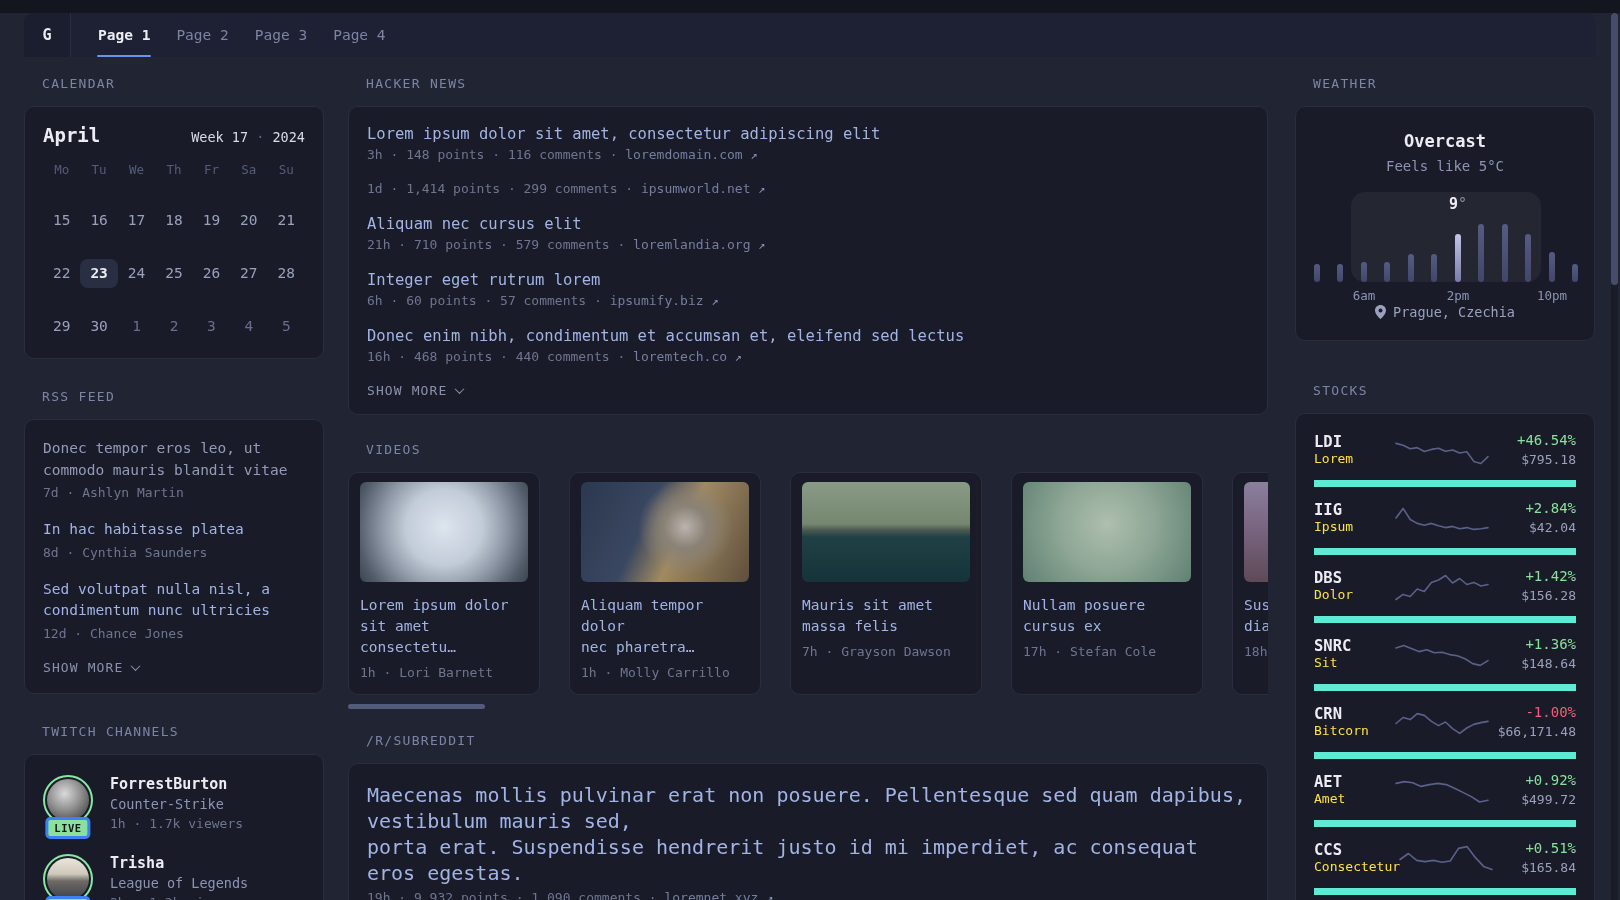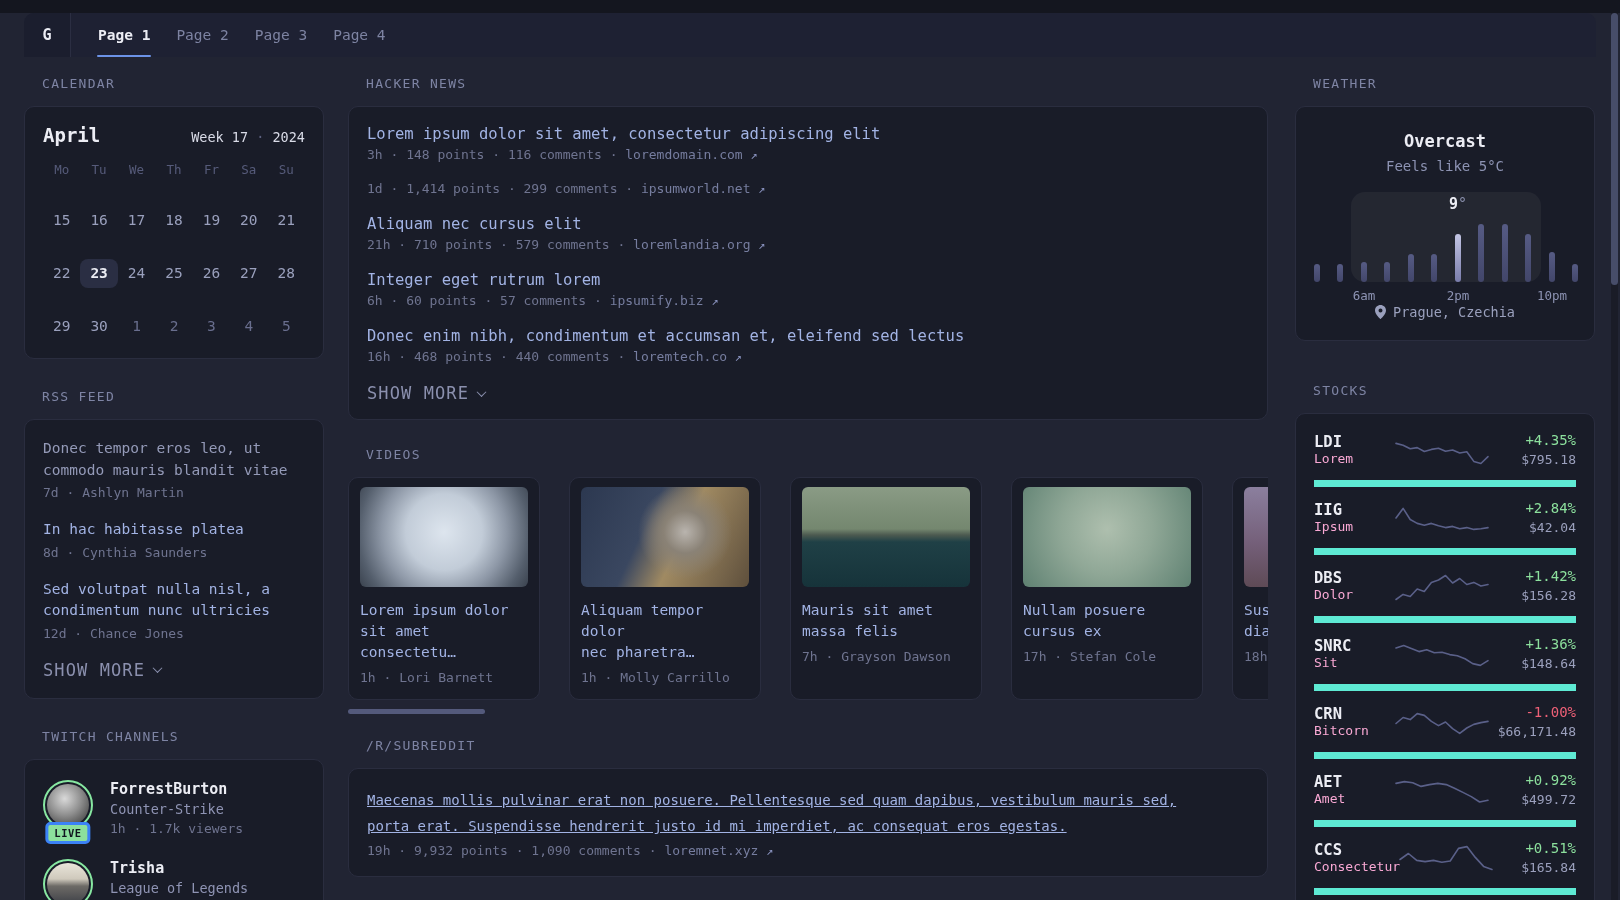--- a/index.html
+++ b/index.html
@@ -30,21 +30,21 @@
   .col-left  { left:24px;   width:300px; }
   .col-mid   { left:348px;  width:920px; }
   .col-right { left:1295px; width:300px; }
 
   .sec-label { font-size:13px; letter-spacing:1.3px; color:#7e84a4; margin:0 0 15px 18px; }
   .card { background:#191c28; border:1px solid #2a2d3f; border-radius:10px; }
 
   .meta { font-size:13px; color:#6f7490; margin-top:4px; }
   .domain { color:#767d9f; }
   .ext-arrow { color:#8a93c0; font-size:12px; }
-  .show-more { display:flex; align-items:center; gap:9px; font-size:17px;
+  .show-more { display:flex; align-items:center; gap:9px; font-size:13px;
     letter-spacing:1.1px; color:#8b90ae; cursor:pointer; margin-top:4px; }
   .chev { width:7px; height:7px; border-right:1.6px solid #8b90ae;
     border-bottom:1.6px solid #8b90ae; transform:rotate(45deg) translate(-1px,-1px); }
   .dim-dot { color:#5d6280; }
 
   
   .cal-card { padding:17px 18px; margin-bottom:30px; }
   .cal-head { display:flex; justify-content:space-between; align-items:baseline; margin-bottom:16px; }
   .cal-month { font-size:19px; font-weight:bold; color:#ecedf4; }
   .cal-week { font-size:13.5px; color:#d9dbe7; }
@@ -78,21 +78,21 @@
   .tw-row.offline .tw-name { color:#8a90b0; }
   .tw-game { font-size:13.5px; color:#8f94b4; margin-top:3px; }
 
   
   .hn-card { padding:18px 18px 16px; }
   .hn-item { margin-bottom:19px; }
   .hn-title { font-size:15.5px; color:#a2b3e4; cursor:pointer; }
   .videos-label { margin-top:27px; }
   .sub-label { margin-top:24px; }
   .sub-card { padding:18px; }
-  .sub-title { font-size:14px; line-height:26px; color:#a2b3e4; white-space:pre-line; cursor:pointer;text-decoration:underline; }
+  .sub-title { font-size:20px; line-height:26px; color:#a2b3e4; white-space:pre-line; cursor:pointer; }
 
   
   .videos-row { display:flex; gap:29px; width:920px; overflow:hidden; }
   .video-card { flex:0 0 190px; padding:9px 11px 14px; }
   .thumb { width:168px; height:100px; border-radius:6px; }
   .thumb-towers { background:
       radial-gradient(circle at 50% 45%, #dde5ee 0%, #c2ccd8 38%, #8d97a6 62%, #545e6c 85%, #3a424e 100%); }
   .thumb-camera { background:
       radial-gradient(circle at 62% 45%, #b9b4ae 0%, #8a8276 18%, rgba(0,0,0,0) 40%),
       linear-gradient(115deg, #2c3850 0%, #3a4760 38%, #a08a62 58%, #5e4f3c 100%); }
@@ -128,21 +128,21 @@
   .w-loc { font-size:13.5px; color:#9aa0bd; display:flex;
     align-items:center; justify-content:center; gap:7px; }
 
   
   .stocks-label { margin-top:42px; }
   .stocks-card { padding:5px 18px; }
   .stock-row { display:flex; align-items:center; padding:13px 0; border-top:7px solid #5eead4; }
   .stock-row:first-child { border-top:none; }
   .st-left { width:86px; }
   .st-ticker { font-size:15.5px; font-weight:bold; color:#ecedf4; }
-  .st-name { font-size:13px; color:#f9a8d4; margin-top:0; }
+  .st-name { font-size:13px; color:#fde047; margin-top:0; }
   .st-spark { flex:1; display:flex; justify-content:center; }
   .st-spark svg { overflow:visible; }
   .st-spark polyline { fill:none; stroke:#5a6089; stroke-width:1.6;
     stroke-linejoin:round; stroke-linecap:round; }
   .st-right { width:92px; text-align:right; }
   .st-change { font-size:14px; }
   .stock-row.up .st-change { color:#8ce09d; }
   .stock-row.down .st-change { color:#ee6077; }
   .st-price { font-size:13px; color:#9ba0bd; margin-top:4px; }
 
@@ -409,21 +409,21 @@
       <div class="st-left">
         <div class="st-ticker">LDI</div>
         <div class="st-name">Lorem</div>
       </div>
       <div class="st-spark">
           <svg width="92" height="30" viewBox="0 0 92 30">
             <polyline points="0.0,8.4 7.1,10.2 14.2,13.8 21.2,12.6 28.3,16.5 35.4,14.4 42.5,13.2 49.5,16.2 56.6,15.0 63.7,18.0 70.8,16.8 77.8,26.4 84.9,28.5 92.0,21.6"></polyline>
           </svg>
         </div>
       <div class="st-right">
-        <div class="st-change">+4.35%</div>
+        <div class="st-change">+46.54%</div>
         <div class="st-price">$795.18</div>
       </div>
     </div>
     <div class="stock-row up">
       <div class="st-left">
         <div class="st-ticker">IIG</div>
         <div class="st-name">Ipsum</div>
       </div>
       <div class="st-spark">
           <svg width="92" height="30" viewBox="0 0 92 30">

